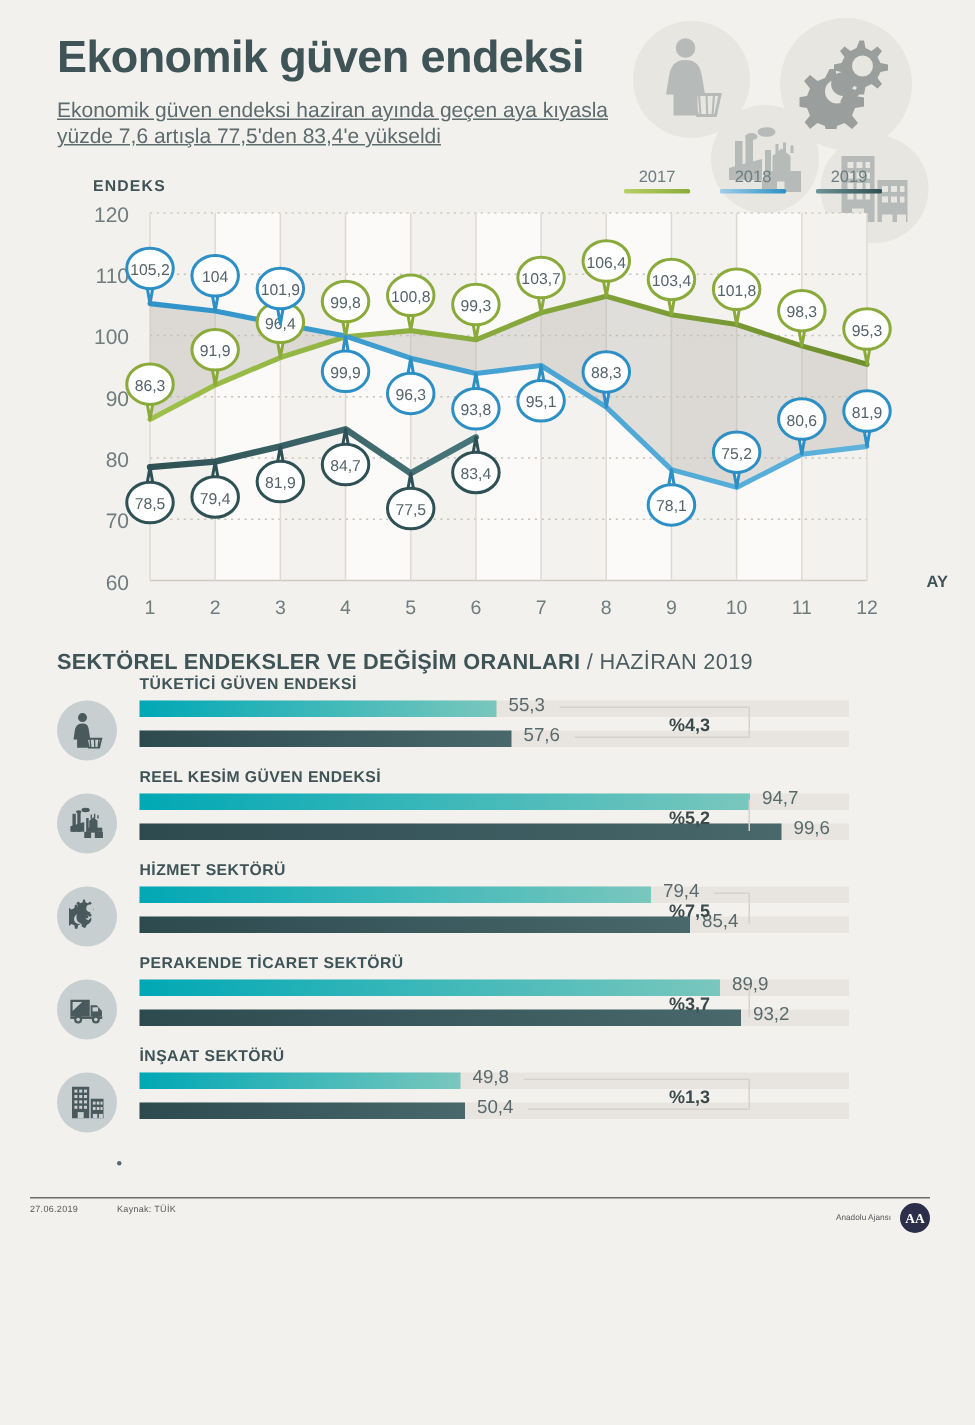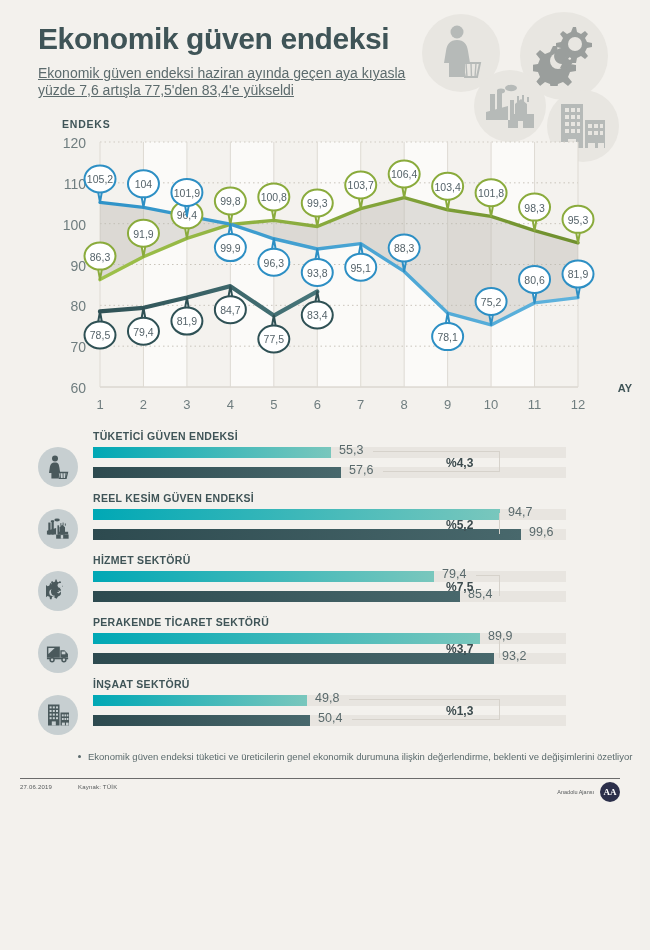--- a/index.html
+++ b/index.html
@@ -210,20 +210,34 @@
           </g>
         </svg>
       </div>
     </div>
   </div>
 
 
   <div class="chart-wrap">
     <div class="endeks-label">ENDEKS</div>
 
+    <div class="legend">
+      <div class="legend-item">
+        <div class="lbl">2017</div>
+        <div class="bar lg2017"></div>
+      </div>
+      <div class="legend-item">
+        <div class="lbl">2018</div>
+        <div class="bar lg2018"></div>
+      </div>
+      <div class="legend-item">
+        <div class="lbl">2019</div>
+        <div class="bar lg2019"></div>
+      </div>
+    </div>
 
     <svg class="chart-svg" id="chart" width="650" height="290">
         <defs>
           <linearGradient id="g2017" x1="0" y1="0" x2="1" y2="0">
             <stop offset="0%" stop-color="#9ec14a"></stop>
             <stop offset="100%" stop-color="#6f8f2e"></stop>
           </linearGradient>
           <linearGradient id="g2018" x1="0" y1="0" x2="1" y2="0">
             <stop offset="0%" stop-color="#2f93c8"></stop>
             <stop offset="100%" stop-color="#5fb3dd"></stop>
@@ -433,20 +447,23 @@
         </g>
         <g>
           <path d="M 311.77272727272725 190.375 L 317.27272727272725 159.45 L 322.77272727272725 190.375 Z" fill="#ffffff" stroke="#2f5155" stroke-width="2" stroke-linejoin="round"></path>
           <ellipse cx="317.27272727272725" cy="182.95" rx="15.5" ry="13.5" fill="#ffffff" stroke="#2f5155" stroke-width="2"></ellipse>
           <text x="317.27272727272725" y="187.35" text-anchor="middle" font-size="10.5" fill="#55636a" font-family="&quot;Liberation Sans&quot;, sans-serif">83,4</text>
         </g>
       </svg>
     <div class="ay-label">AY</div>
   </div>
 
+  <div class="section-head" style="margin-top:4px;">
+    <b>SEKTÖREL ENDEKSLER VE DEĞİŞİM ORANLARI</b><span> / HAZİRAN 2019</span>
+  </div>
 
 
   <div id="sectors">
       <div class="sector">
       <div class="sec-icon">
           <svg width="24" height="24" viewBox="0 0 24 24">
       <circle cx="9" cy="3.4" r="3" fill="#4a595c"></circle>
       <path d="M9 7.4 C5.6 7.4 4.3 9.3 3.8 12.6 L3 18 L5.4 18 L5.4 23.5 L12.6 23.5 L12.6 18 L14.2 18 L13.4 12.6 C12.9 9.3 12.4 7.4 9 7.4 Z" fill="#4a595c"></path>
       <path d="M11.8 17.5 L21.5 17.5 L20 23.6 L13.3 23.6 Z" fill="none" stroke="#4a595c" stroke-width="1.3"></path>
       <path d="M14 17.5 L14.6 23.6 M17 17.5 L17.2 23.6 M20 17.5 L19.4 23.6" stroke="#4a595c" stroke-width="0.9"></path>
@@ -606,21 +623,21 @@
         <div class="val" style="left:225px">50,4</div>
       </div>
       <div class="brk" style="left:311px;top:21px;width:150px;height:1px;"></div>
       <div class="brk" style="left:314px;top:41px;width:147px;height:1px;"></div>
       <div class="brk" style="left:461px;top:21px;width:1px;height:21px;"></div>
       <div class="pct">%1,3</div>
     </div>
     </div>
 
   <div class="note">
-    <span class="dot"></span><span>Ekonomik güven endeksi tüketici ve üreticilerin genel ekonomik durumuna ilişkin değerlendirme, beklenti ve değişimlerini özetliyor</span>
+    <span class="dot"></span>
   </div>
 
   <div class="foot-rule"></div>
   <div class="foot">
     <div class="foot-left">
       <span>27.06.2019</span><span>Kaynak: TÜİK</span>
     </div>
     <div class="foot-right">
       <div class="aa-txt">Anadolu Ajansı</div>
       <div class="aa-logo">AA</div>

